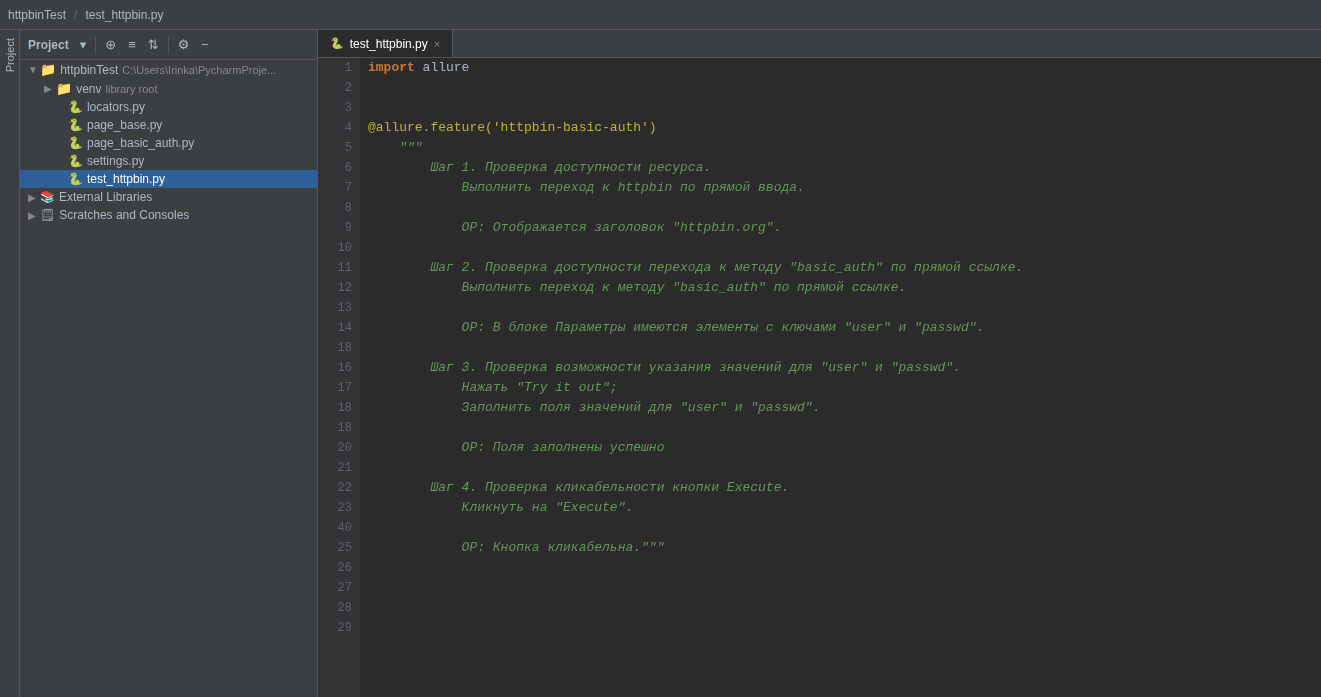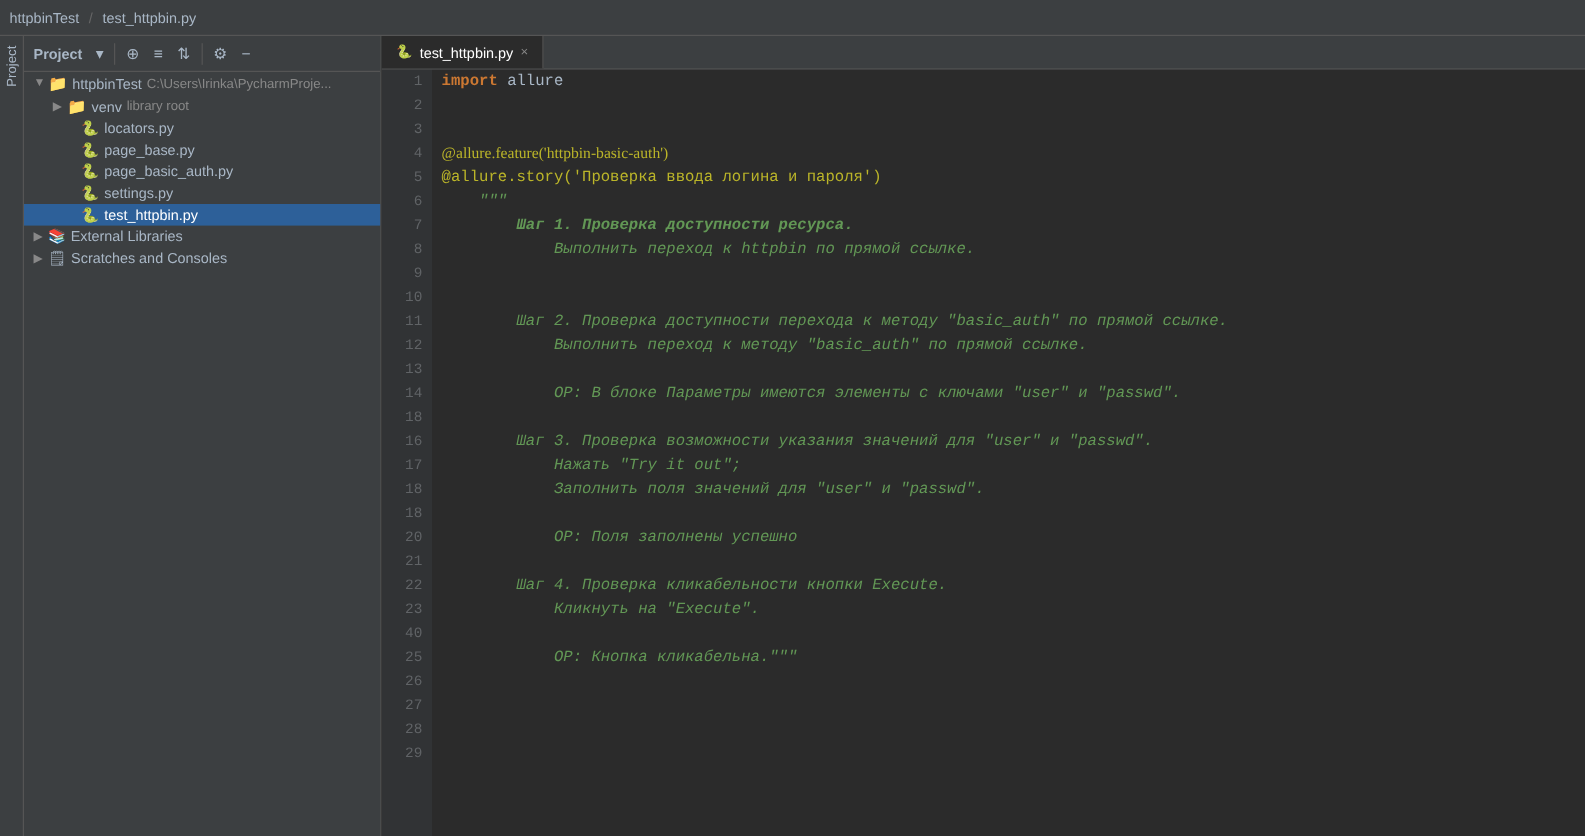--- a/index.html
+++ b/index.html
@@ -360,26 +360,26 @@
           <span class="ln">26</span>
           <span class="ln">27</span>
           <span class="ln">28</span>
           <span class="ln">29</span>
         </div>
 
       <div class="code-content" id="code-content-col">
           <div class="code-line" style="position: relative;"><span class="kw">import</span><span class="plain"> allure</span></div>
           <div class="code-line" style="position: relative;">&nbsp;</div>
           <div class="code-line" style="position: relative;">&nbsp;</div>
-          <div class="code-line" style="position: relative; font-family: Liberation Serif, serif;"><span class="decorator">@allure.feature('httpbin-basic-auth')</span></div>
-          <div class="code-line" style="position: relative;"><span class="decorator">@allure.story('Проверка ввода логина и пароля')</span></div>
+          <div class="code-line" style="position: relative;"><span class="decorator">@allure.feature('httpbin-basic-auth')</span></div>
           <div class="code-line" style="position: relative;"><span style="position: absolute; left: -14px; color: rgb(96, 99, 102); font-size: 10px; cursor: pointer;">▼</span><span class="plain">    </span><span class="comment">"""</span></div>
-          <div class="code-line" style="position: relative; font-weight: bold;"><span class="comment">        Шаг 1. Проверка доступности ресурса.</span></div>
-          <div class="code-line" style="position: relative;"><span class="comment">            Выполнить переход к httpbin по прямой ссылке.</span></div>
-          <div class="code-line" style="position: relative;">&nbsp;</div>
+          <div class="code-line" style="position: relative;"><span class="comment">        Шаг 1. Проверка доступности ресурса.</span></div>
+          <div class="code-line" style="position: relative;"><span class="comment">            Выполнить переход к httpbin по прямой ввода.</span></div>
+          <div class="code-line" style="position: relative;">&nbsp;</div>
+          <div class="code-line" style="position: relative;"><span class="comment">            ОР: Отображается заголовок "httpbin.org".</span></div>
           <div class="code-line" style="position: relative;">&nbsp;</div>
           <div class="code-line" style="position: relative;"><span class="comment">        Шаг 2. Проверка доступности перехода к методу "basic_auth" по прямой ссылке.</span></div>
           <div class="code-line" style="position: relative;"><span class="comment">            Выполнить переход к методу "basic_auth" по прямой ссылке.</span></div>
           <div class="code-line" style="position: relative;">&nbsp;</div>
           <div class="code-line" style="position: relative;"><span class="comment">            ОР: В блоке Параметры имеются элементы с ключами "user" и "passwd".</span></div>
           <div class="code-line" style="position: relative;">&nbsp;</div>
           <div class="code-line" style="position: relative;"><span class="comment">        Шаг 3. Проверка возможности указания значений для "user" и "passwd".</span></div>
           <div class="code-line" style="position: relative;"><span class="comment">            Нажать "Try it out";</span></div>
           <div class="code-line" style="position: relative;"><span class="comment">            Заполнить поля значений для "user" и "passwd".</span></div>
           <div class="code-line" style="position: relative;">&nbsp;</div>

